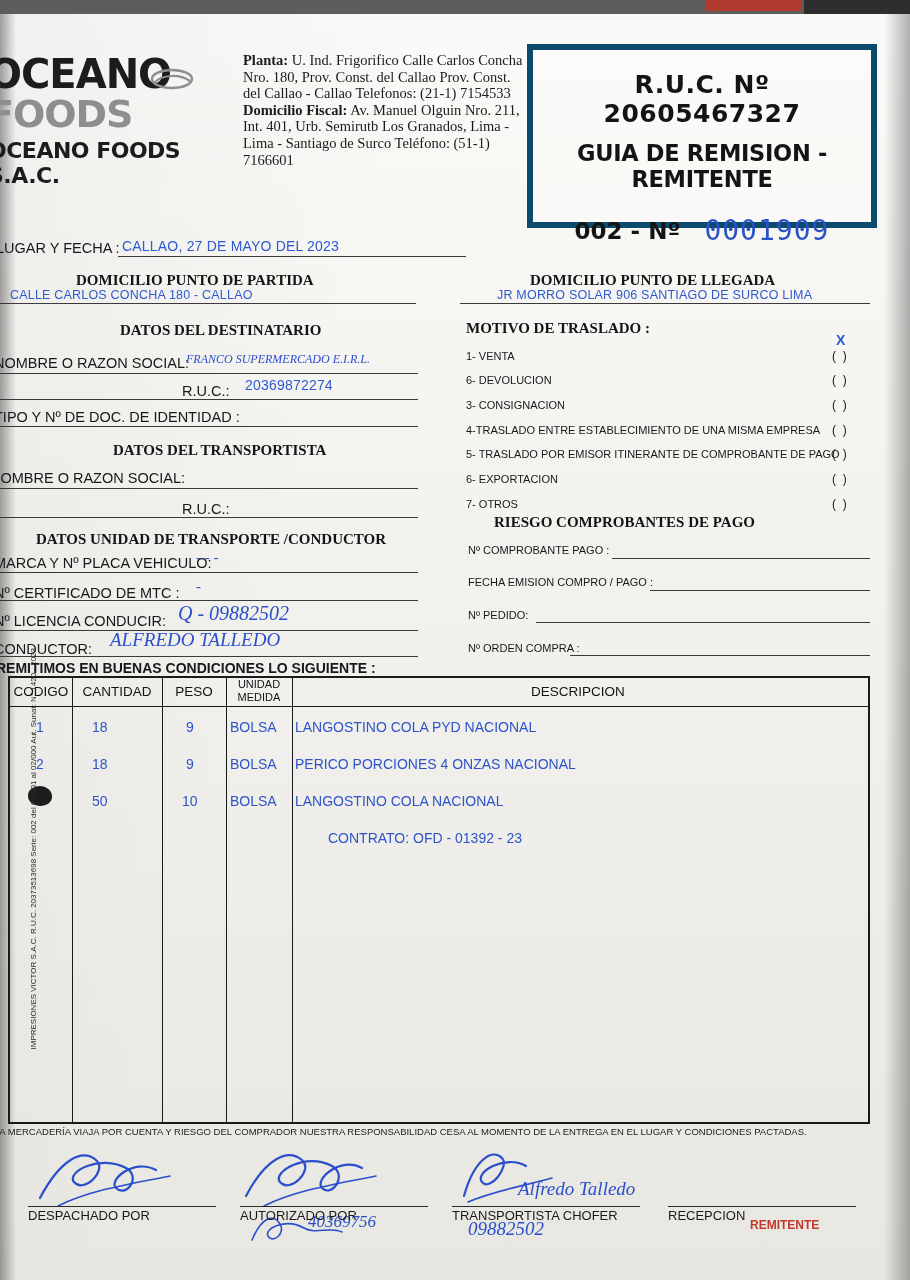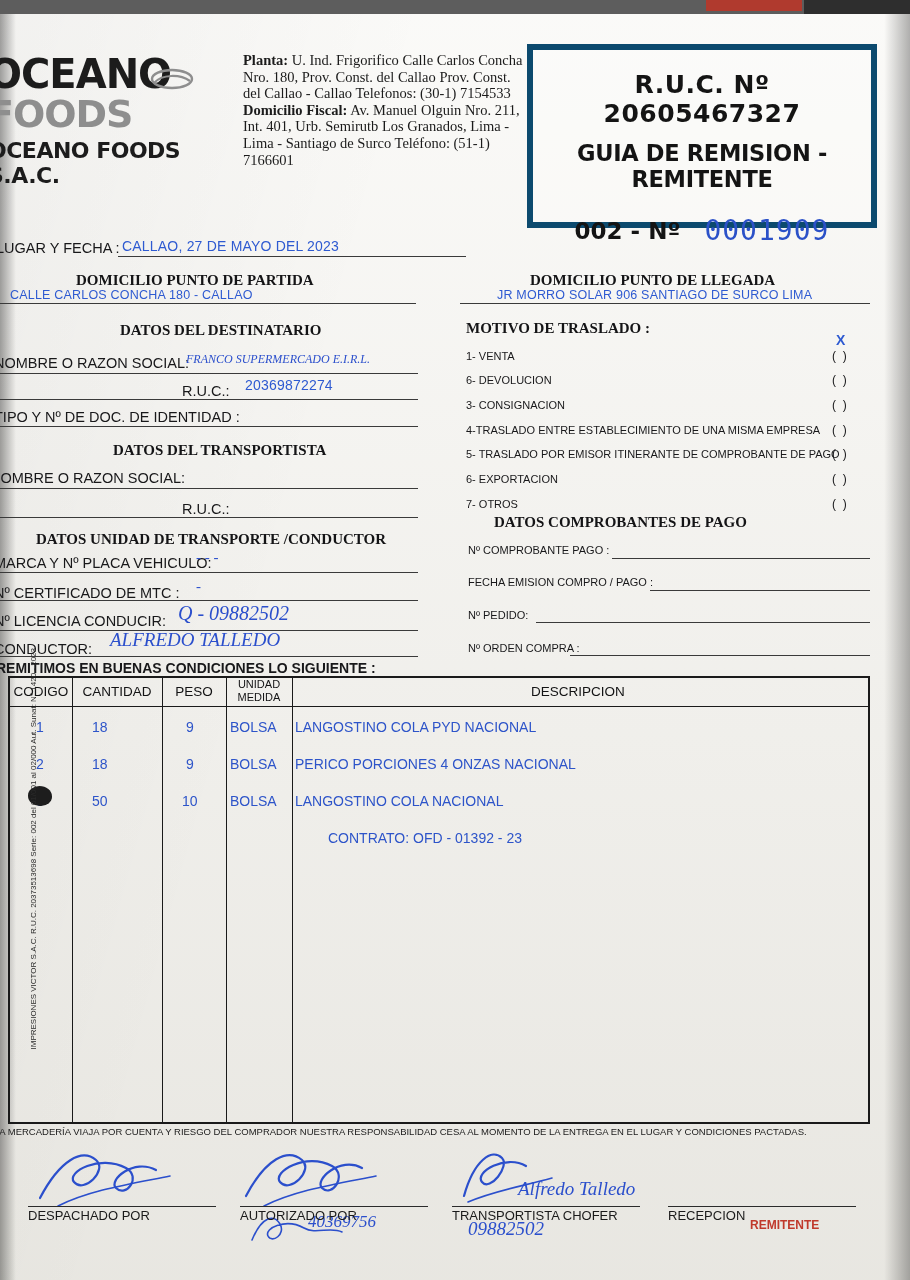--- a/index.html
+++ b/index.html
@@ -284,21 +284,21 @@
     <div class="logo-sac">OCEANO FOODS S.A.C.</div>
   </div>
   <svg class="logo-swoosh" viewBox="0 0 44 26">
     <ellipse cx="22" cy="13" rx="20" ry="9" fill="none" stroke="#8e8e8e" stroke-width="2.4"></ellipse>
     <path d="M4 17 C12 8, 30 8, 40 15" fill="none" stroke="#8e8e8e" stroke-width="2.2"></path>
   </svg>
 
   <div class="plant-block">
     <span style="font-weight:bold">Planta:</span>
     <span>U. Ind. Frigorifico Calle Carlos Concha Nro. 180, Prov. Const. del Callao Prov. Const. del Callao - Callao</span>
-    <span>Telefonos: (30-1) 7154533</span>
+    <span>Telefonos: (21-1) 7154533</span>
     <span style="font-weight:bold">Domicilio Fiscal:</span>
     <span>Av. Manuel Olguin Nro. 211, Int. 401, Urb. Semirutb Los Granados, Lima - Lima - Santiago de Surco</span>
     <span>Teléfono: (51-1) 7166601</span>
   </div>
 
   <div class="ruc-box">
     <div class="ruc-line">R.U.C.  Nº 20605467327</div>
     <div class="ruc-title">GUIA DE REMISION - REMITENTE</div>
     <div class="ruc-serie-row">
       <span class="ruc-serie">002 -  Nº</span>
@@ -372,21 +372,21 @@
 
   <div class="motivo-item" style="left:466px; top:448px;">5- TRASLADO POR EMISOR ITINERANTE DE COMPROBANTE DE PAGO</div>
   <div class="paren" style="left:832px; top:447px;">(&nbsp;&nbsp;)</div>
 
   <div class="motivo-item" style="left:466px; top:473px;">6- EXPORTACION</div>
   <div class="paren" style="left:832px; top:472px;">(&nbsp;&nbsp;)</div>
 
   <div class="motivo-item" style="left:466px; top:498px;">7- OTROS</div>
   <div class="paren" style="left:832px; top:497px;">(&nbsp;&nbsp;)</div>
 
-  <div class="sec-title" style="left:494px; top:514px;">DATOS COMPROBANTES DE PAGO</div>
+  <div class="sec-title" style="left:494px; top:514px;">RIESGO COMPROBANTES DE PAGO</div>
 
   <div class="lbl" style="left:468px; top:544px; font-size:11px;">Nº COMPROBANTE PAGO :</div>
   <div class="rule" style="left:612px; top:558px; width:258px;"></div>
 
   <div class="lbl" style="left:468px; top:576px; font-size:11px;">FECHA EMISION COMPRO / PAGO :</div>
   <div class="rule" style="left:650px; top:590px; width:220px;"></div>
 
   <div class="lbl" style="left:468px; top:609px; font-size:11px;">Nº PEDIDO:</div>
   <div class="rule" style="left:536px; top:622px; width:334px;"></div>
 

